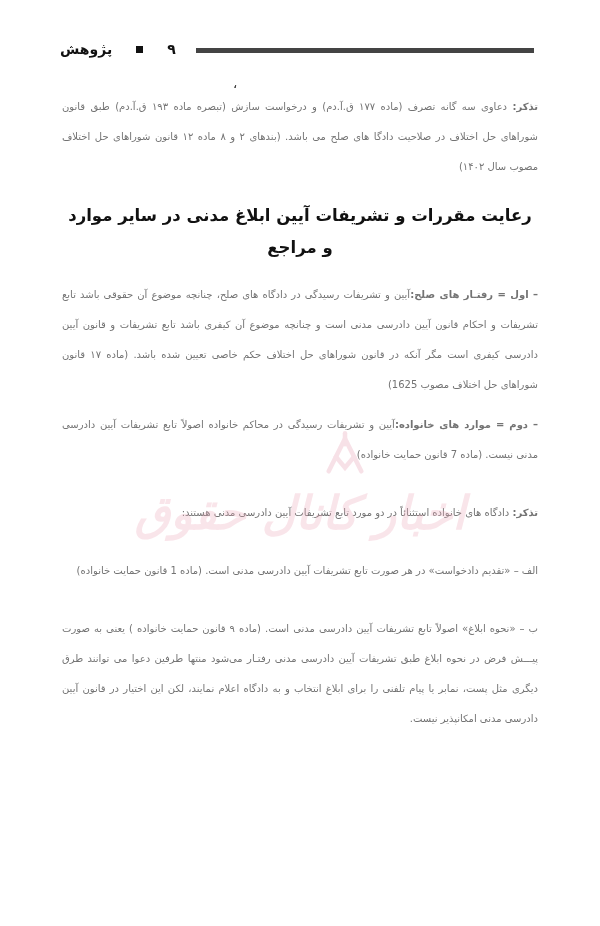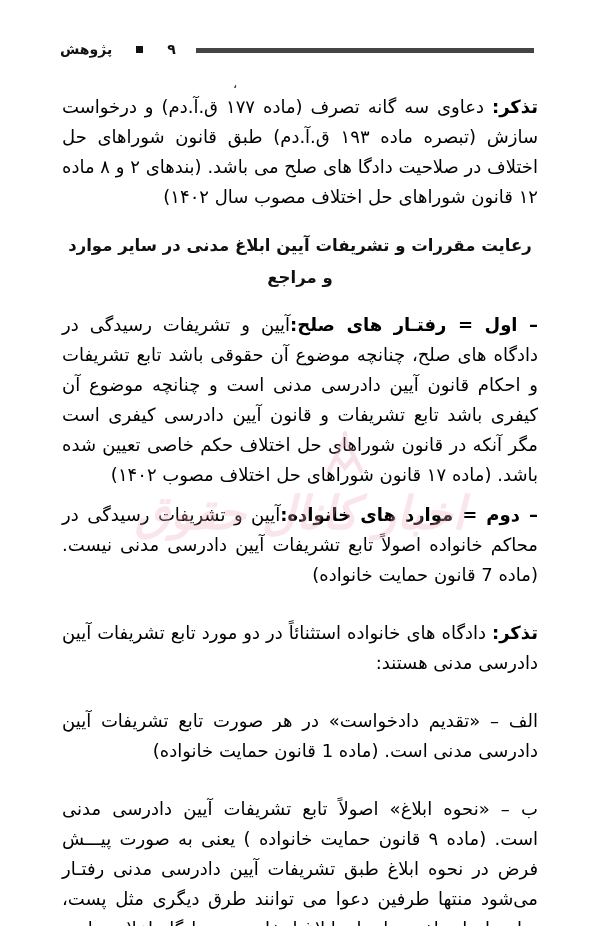--- a/index.html
+++ b/index.html
@@ -73,23 +73,23 @@
     color: #222;
     text-align: center;
     height: 10px;
     line-height: 8px;
     margin-bottom: 2px;
     margin-right: 130px;
   }
 
   p {
     margin: 0 0 10px 0;
-    font-size: 18px;
+    font-size: 10px;
     line-height: 30px;
-    color: #000000;
+    color: #737373;
   }
 
   .b { font-weight: bold; }
 
   .heading {
     text-align: center;
     font-size: 16.5px;
     font-weight: bold;
     line-height: 32px;
     margin: 18px 0 16px 0;
@@ -171,21 +171,21 @@
 
     <div class="dot-mark txt">،</div>
 
     <p class="txt">
       <span class="b">تذکر:</span><span> دعاوی سه گانه تصرف (ماده ۱۷۷ ق.آ.دم) و درخواست سازش (تبصره ماده ۱۹۳ ق.آ.دم) طبق قانون شوراهای حل اختلاف در صلاحیت دادگا های صلح می باشد. (بندهای ۲ و ۸ ماده ۱۲ قانون شوراهای حل اختلاف مصوب سال ۱۴۰۲)</span>
     </p>
 
     <div class="heading txt">رعایت مقررات و تشریفات آیین ابلاغ مدنی در سایر موارد و مراجع</div>
 
     <p class="txt">
-      <span class="b">– اول = رفتـار های صلح:</span><span>آیین و تشریفات رسیدگی در دادگاه های صلح، چنانچه موضوع آن حقوقی باشد تابع تشریفات و احکام قانون آیین دادرسی مدنی است و چنانچه موضوع آن کیفری باشد تابع تشریفات و قانون آیین دادرسی کیفری است مگر آنکه در قانون شوراهای حل اختلاف حکم خاصی تعیین شده باشد. (ماده ۱۷ قانون شوراهای حل اختلاف مصوب ۱۴۰۲)</span>
+      <span class="b">– اول = رفتـار های صلح:</span><span>آیین و تشریفات رسیدگی در دادگاه های صلح، چنانچه موضوع آن حقوقی باشد تابع تشریفات و احکام قانون آیین دادرسی مدنی است و چنانچه موضوع آن کیفری باشد تابع تشریفات و قانون آیین دادرسی کیفری است مگر آنکه در قانون شوراهای حل اختلاف حکم خاصی تعیین شده باشد. (ماده ۱۷ قانون شوراهای حل اختلاف مصوب 1625)</span>
     </p>
 
     <p class="txt">
       <span class="b">– دوم = موارد های خانواده:</span><span>آیین و تشریفات رسیدگی در محاکم خانواده اصولاً تابع تشریفات آیین دادرسی مدنی نیست. (ماده 7 قانون حمایت خانواده)</span>
     </p>
 
     <p class="txt para-gap">
       <span class="b">تذکر:</span><span> دادگاه های خانواده استثنائاً در دو مورد تابع تشریفات آیین دادرسی مدنی هستند:</span>
     </p>
 

